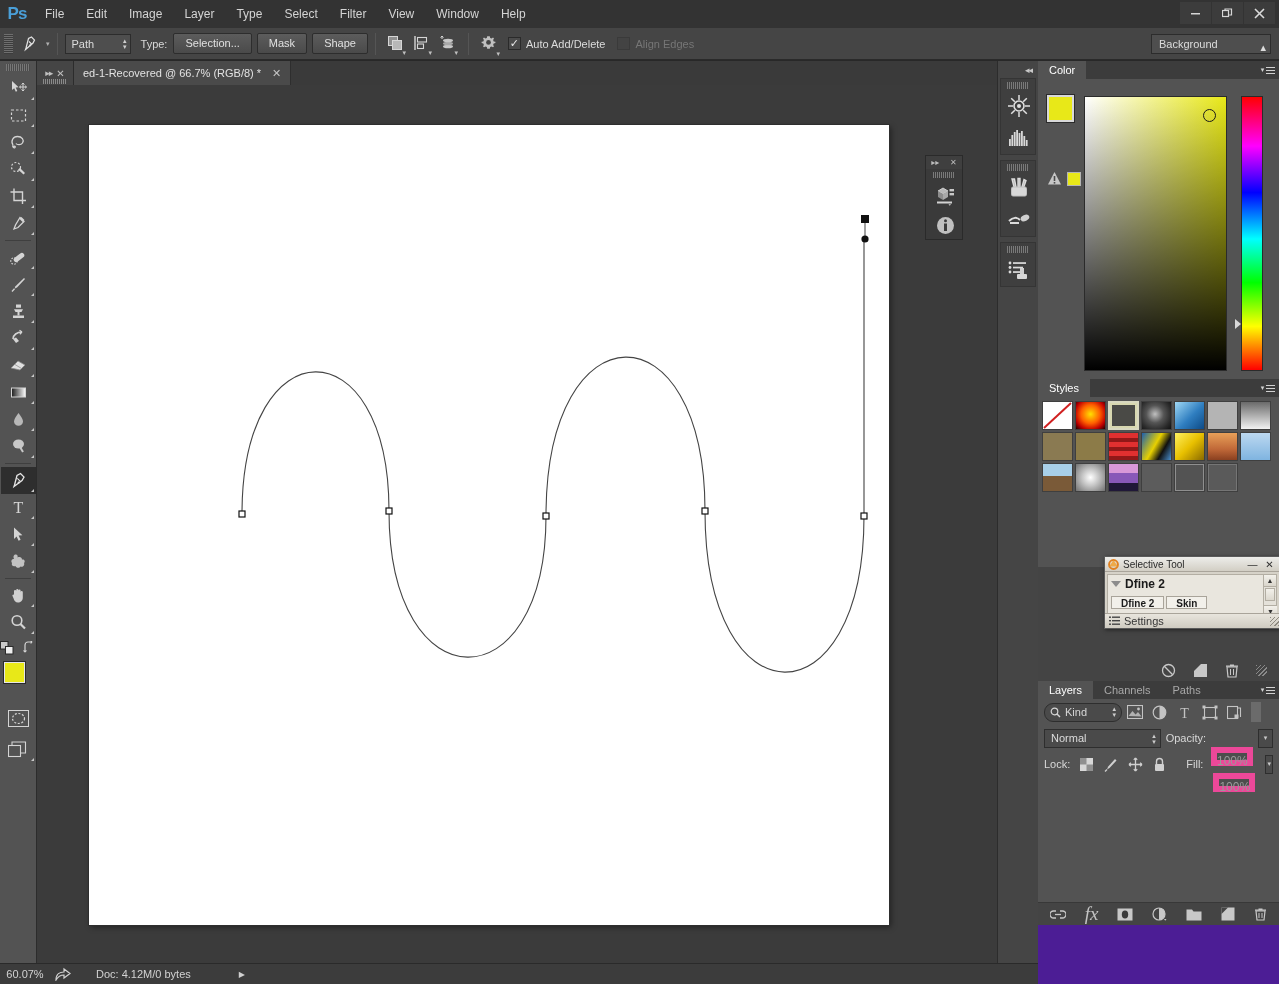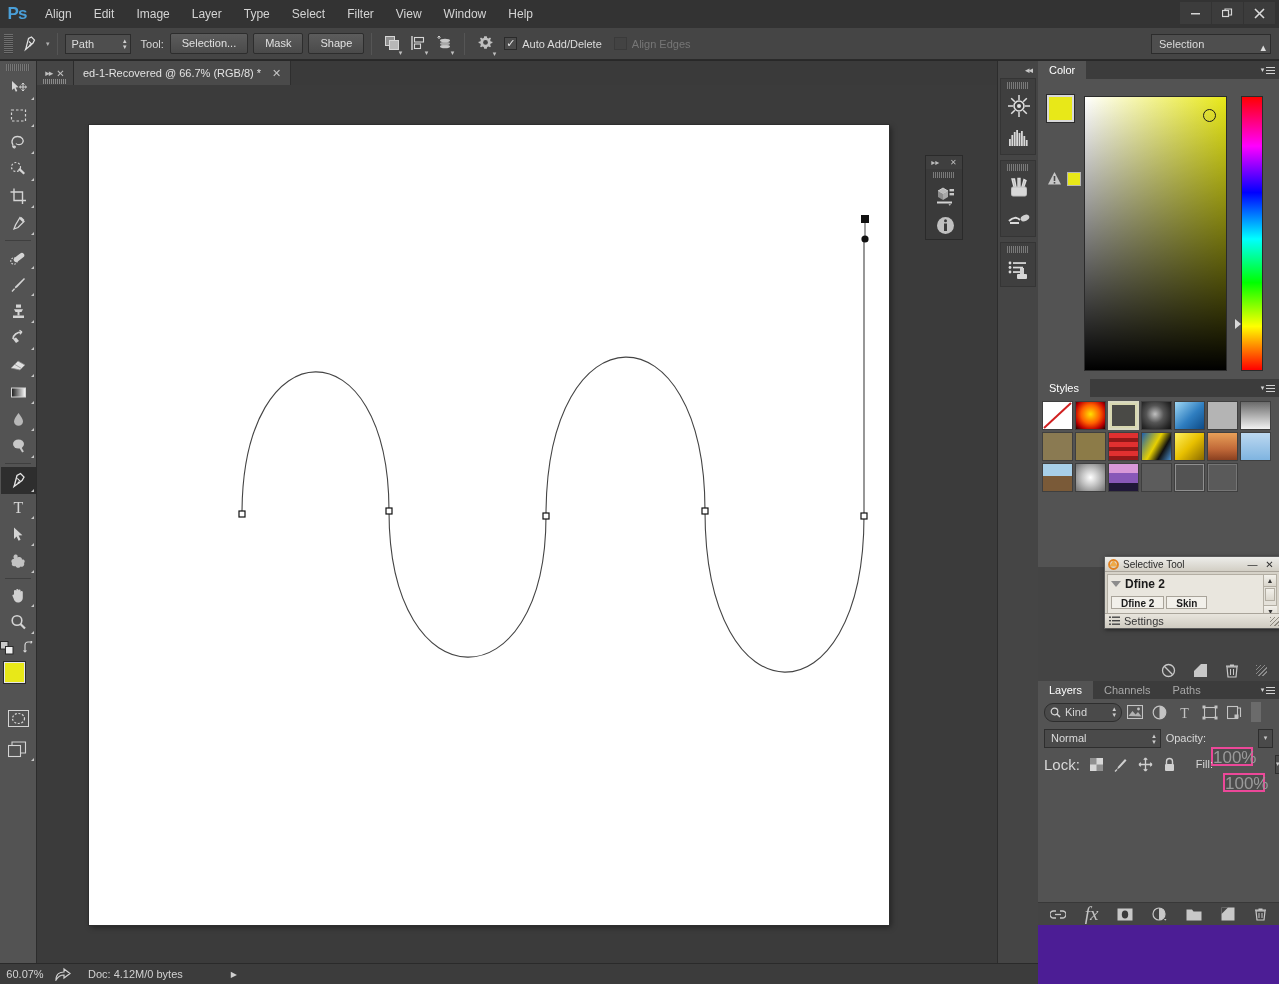--- a/index.html
+++ b/index.html
@@ -157,21 +157,21 @@
              justify-content: center; }
 
   
   .statusbar {
     position: absolute; left: 0; top: 963px; width: 1038px; height: 21px;
     background: #3c3c3c; display: flex; align-items: center;
     border-top: 1px solid #2a2a2a; font-size: 11px; color: #d2d2d2;
   }
   .sb-zoom { width: 50px; text-align: center; }
   .sb-share { width: 26px; display: flex; align-items: center; justify-content: center; }
-  .sb-doc { margin-left: 12px; }
+  .sb-doc { margin-left: 20px; }
   .sb-arrow { margin-left: 48px; font-size: 8px; color: #d0d0d0; }
 
   
   .minidock {
     position: absolute; left: 997px; top: 61px; width: 41px; height: 902px;
     background: #454545; border-left: 1px solid #2c2c2c;
   }
   .md-collapse {
     height: 17px; display: flex; align-items: center; justify-content: flex-end;
     padding-right: 6px; font-size: 9px; color: #c8c8c8; letter-spacing: -1px;
@@ -276,22 +276,22 @@
     height: 26px; display: flex; align-items: center; padding: 0 6px; gap: 5px;
     background: #535353;
   }
   .blend-sel {
     width: 130px; height: 19px; background: #4a4a4a; border: 1px solid #2e2e2e;
     color: #dcdcdc; font-size: 11px; padding: 0 22px 0 6px; line-height: 17px;
     position: relative;
   }
   .blend-spin { position: absolute; right: 4px; top: 3px; font-size: 7px; line-height: 6px; color: #ccc; }
   .num-box {
-    width: 42px; height: 19px; background: #4d4d4d; border: 2px solid #ec4899;
-    color: #9a9a9a; font-size: 17px; text-align: center; line-height: 17px; margin-top: 36px;
+    width: 42px; height: 19px; background: #4d4d4d; border: 6px solid #ec4899;
+    color: #9a9a9a; font-size: 12px; text-align: center; line-height: 17px; margin-top: 36px;
   }
   .mini-drop {
     width: 17px; height: 19px; background: #4a4a4a; border: 1px solid #2e2e2e;
     display: flex; align-items: center; justify-content: center;
     font-size: 7px; color: #c8c8c8;
   }
   .lp-lock {
     height: 26px; display: flex; align-items: center; padding: 0 6px; gap: 10px;
     background: #535353;
   }
@@ -359,21 +359,21 @@
   }
   svg { display: block; }
 </style>
 </head>
 <body>
 
 <div id="app">
 
   <div class="menubar">
     <div class="ps-logo">Ps</div>
-    <div class="menu-item">Align</div>
+    <div class="menu-item">File</div>
     <div class="menu-item">Edit</div>
     <div class="menu-item">Image</div>
     <div class="menu-item">Layer</div>
     <div class="menu-item">Type</div>
     <div class="menu-item">Select</div>
     <div class="menu-item">Filter</div>
     <div class="menu-item">View</div>
     <div class="menu-item">Window</div>
     <div class="menu-item">Help</div>
     <div class="win-btns">
@@ -404,21 +404,21 @@
         <path d="M9 7.5 L12 10.5" stroke="#e2e2e2" stroke-width="1.1"></path>
         <circle cx="10.2" cy="11.3" r="1.1" fill="#e2e2e2"></circle>
       </svg>
     </div>
     <div class="opt-caret">▾</div>
     <div class="divider-v"></div>
     <div class="opt-select">
       <span>Path</span>
       <span class="spin">▴<br>▾</span>
     </div>
-    <div class="opt-label" style="margin-left:10px">Tool:</div>
+    <div class="opt-label" style="margin-left:10px">Type:</div>
     <div class="opt-btn">Selection...</div>
     <div class="opt-btn">Mask</div>
     <div class="opt-btn">Shape</div>
     <div class="divider-v" style="margin-left:2px"></div>
     <div class="opt-iconbtn">
       <svg width="19" height="19" viewBox="0 0 19 19">
         <rect x="2.5" y="2.5" width="9" height="9" fill="#8f8f8f" stroke="#d6d6d6" stroke-width="1"></rect>
         <rect x="6.5" y="6.5" width="9" height="9" fill="#b8b8b8" stroke="#d6d6d6" stroke-width="1"></rect>
       </svg>
       <span style="position:absolute;right:3px;bottom:-1px;font-size:7px;color:#c0c0c0">▾</span>
@@ -450,21 +450,21 @@
     </div>
     <div style="display:flex;align-items:center;margin-left:6px">
       <span class="chk">✓</span>
       <span class="opt-text">Auto Add/Delete</span>
     </div>
     <div style="display:flex;align-items:center">
       <span class="chk off"></span>
       <span class="opt-text dim">Align Edges</span>
     </div>
     <div class="workspace-sel">
-      <span>Selection</span>
+      <span>Background</span>
       <span class="spin" style="position:absolute;right:4px;top:3px">▴<br>▾</span>
     </div>
   </div>
 
   <div class="toolbar">
     <div class="tb-grip"></div>
 
     <div class="tool">
       <svg width="19" height="19" viewBox="0 0 19 19">
         <path d="M3 2 L3 11 L5.2 9.2 L6.8 12.8 L8.3 12 L6.7 8.6 L9.6 8.3 Z" fill="#d4d4d4"></path>
@@ -965,21 +965,21 @@
       <div class="blend-sel">
         <span>Normal</span>
         <span class="blend-spin">▴<br>▾</span>
       </div>
       <span style="font-size:11px;color:#d8d8d8">Opacity:</span>
       <div class="num-box">100%</div>
       <div class="mini-drop">▾</div>
     </div>
 
     <div class="lp-lock">
-      <span style="font-size:15px;color:#d8d8d8">Lock:</span>
+      <span style="font-size:11px;color:#d8d8d8">Lock:</span>
       <span class="lock-icon">
         <svg width="13" height="13" viewBox="0 0 13 13">
           <rect width="13" height="13" fill="#d8d8d8"></rect>
           <g fill="#909090">
               <rect x="0" y="0" width="6.5" height="6.5"></rect>
               <rect x="6.5" y="6.5" width="6.5" height="6.5"></rect>
             </g>
         </svg>
       </span>
       <span class="lock-icon">

